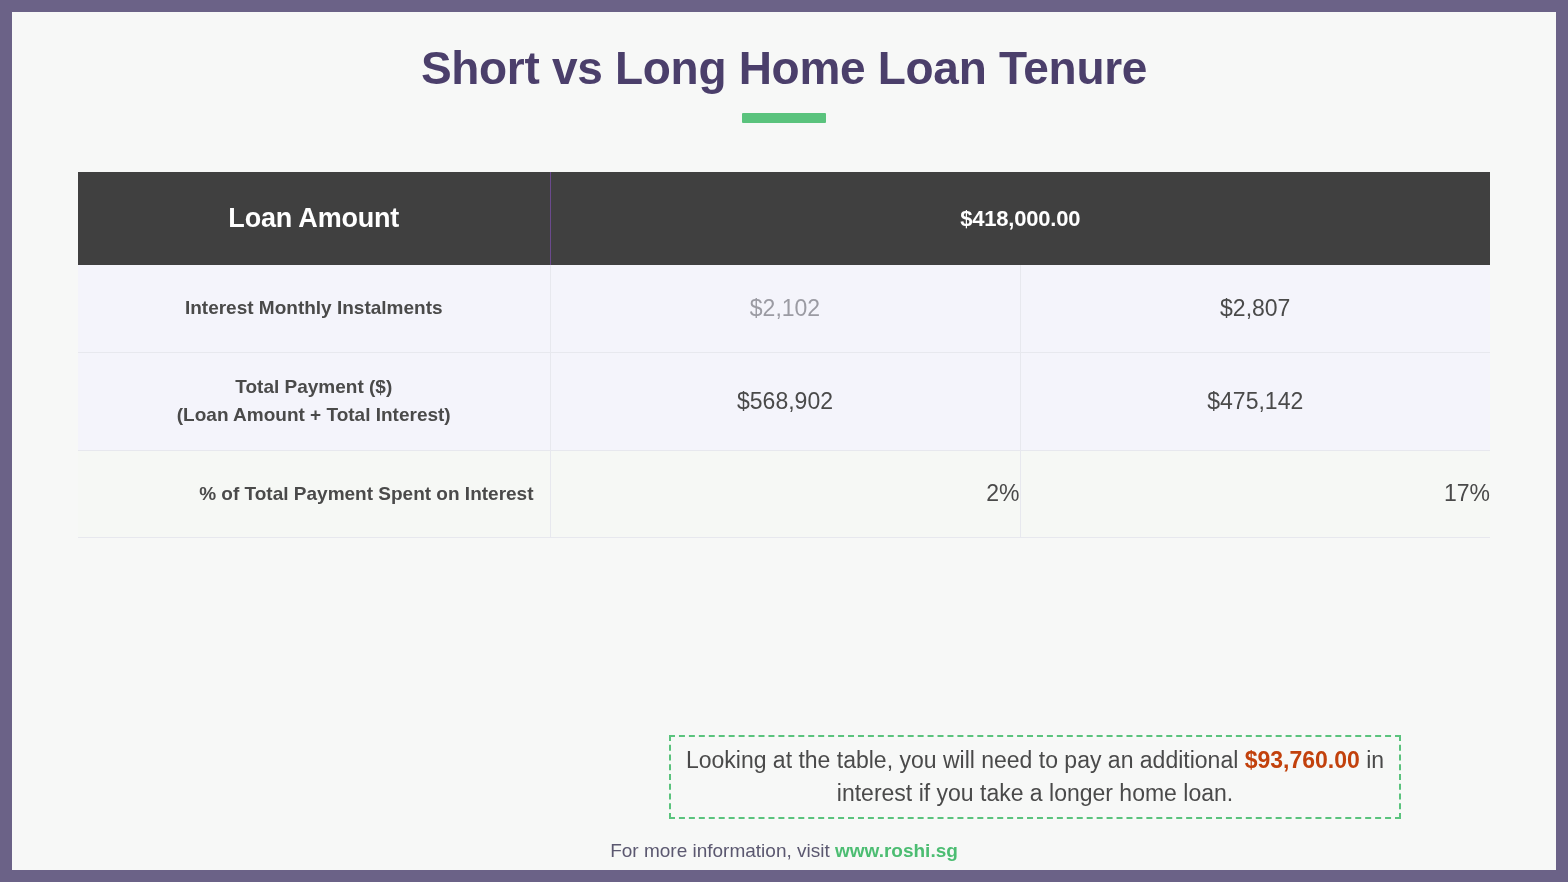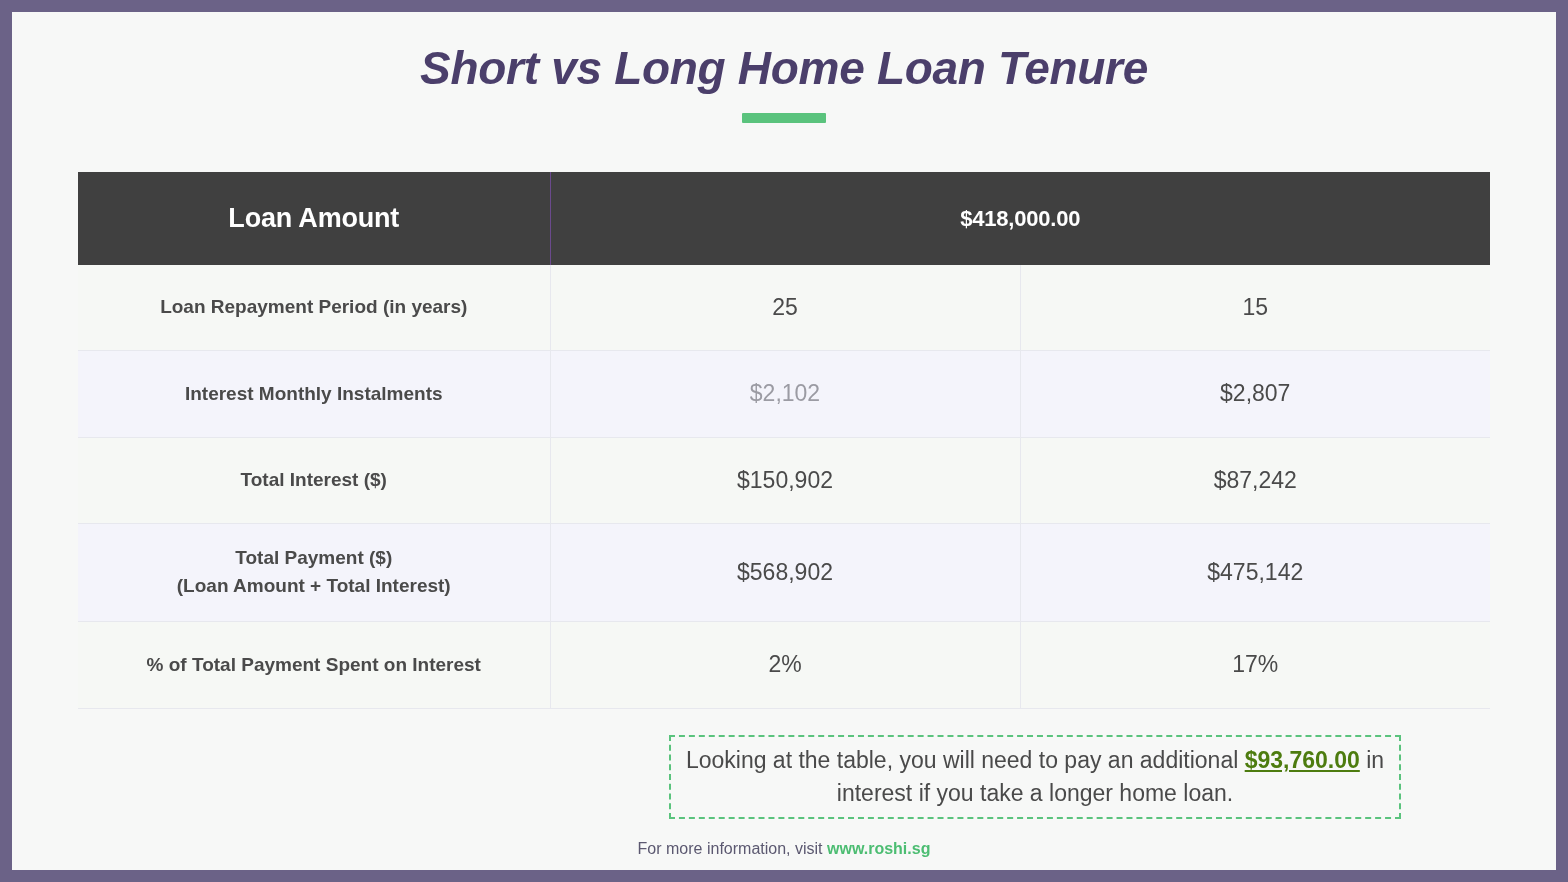--- a/index.html
+++ b/index.html
@@ -35,21 +35,20 @@
     left: 0; top: 30px;
     width: 100%;
     text-align: center;
   }
   .title {
     font-size: 46px;
     font-weight: bold;
     color: #4b3f6b;
     letter-spacing: -0.3px;
     line-height: 1.15;
-    font-style: italic;
   }
   .accent-bar {
     width: 84px;
     height: 10px;
     background: #5ac37d;
     margin: 18px auto 0;
     border-radius: 1px;
   }
 
   
@@ -80,21 +79,21 @@
   .th-divider { border-left: 1px solid #6b4a8d; }
 
   .loan-table tbody td {
     text-align: center;
     vertical-align: middle;
     border-bottom: 1px solid #e7e8ee;
     border-right: 1px solid #e7e8ee;
     color: #4a4a4a;
   }
   .loan-table tbody td:last-child { border-right: none; }
-  .loan-table tbody tr:last-child td { border-bottom: 1px solid #e7e8ee; }
+  .loan-table tbody tr:last-child td { border-bottom: 1px solid #e7e8ee; text-align: right; }
 
   .loan-table tbody tr.row-odd  td { background: #f6f8f5; }
   .loan-table tbody tr.row-even td { background: #f4f4fb; }
 
   td.cell-label {
     font-size: 19px;
     font-weight: bold;
     color: #4d4d4d;
     line-height: 1.45;
     padding: 0 16px;
@@ -127,32 +126,31 @@
     text-align: center;
   }
   .callout-text {
     font-size: 23px;
     color: #4a4a4a;
     line-height: 1.42;
     padding: 0 14px;
   }
   .callout-text .amount {
     font-weight: bold;
-    color: #4d7c0f;
-    text-decoration: underline;
+    color: #c2410c;
   }
 
   
   .footer {
     position: absolute;
     left: 0;
     top: 828px;
     width: 100%;
     text-align: center;
-    font-size: 16px;
+    font-size: 19px;
     color: #5b5870;
   }
   .footer .url {
     color: #4cbd72;
     font-weight: bold;
   }
 </style>
 </head>
 <body>
 
@@ -172,37 +170,27 @@
           <col class="c-val">
         </colgroup>
         <thead>
           <tr>
             <th class="th-label">Loan Amount</th>
             <th class="th-value th-divider" colspan="2">$418,000.00</th>
           </tr>
         </thead>
         <tbody>
 
-          <tr class="row-odd r1">
-            <td class="cell-label">Loan Repayment Period (in years)</td>
-            <td class="cell-value">25</td>
-            <td class="cell-value">15</td>
-          </tr>
 
           <tr class="row-even r2">
             <td class="cell-label">Interest Monthly Instalments</td>
             <td class="cell-value muted">$2,102</td>
             <td class="cell-value">$2,807</td>
           </tr>
 
-          <tr class="row-odd r3">
-            <td class="cell-label">Total Interest ($)</td>
-            <td class="cell-value">$150,902</td>
-            <td class="cell-value">$87,242</td>
-          </tr>
 
           <tr class="row-even r4">
             <td class="cell-label">
               <span>Total Payment ($)</span><br>
               <span>(Loan Amount + Total Interest)</span>
             </td>
             <td class="cell-value">$568,902</td>
             <td class="cell-value">$475,142</td>
           </tr>
 

